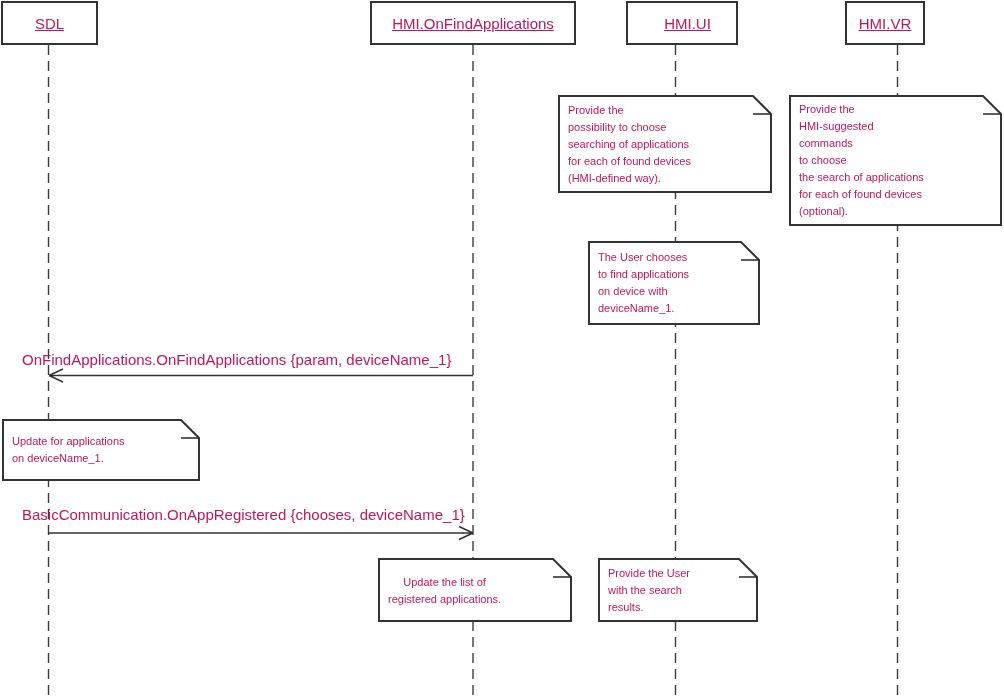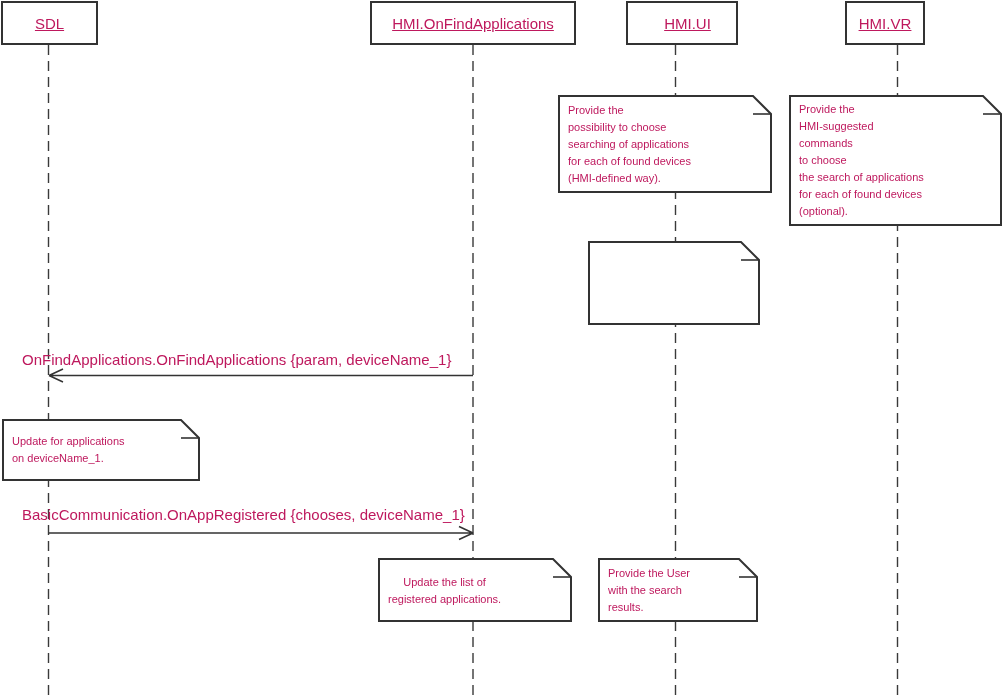--- a/index.html
+++ b/index.html
@@ -147,20 +147,24 @@
 searching of applications
 for each of found devices
 (HMI-defined way).</div>
   <div class="note-text n1">Provide the
 HMI-suggested
 commands
 to choose
 the search of applications
 for each of found devices
 (optional).</div>
+  <div class="note-text n2">The User chooses
+to find applications
+on device with
+deviceName_1.</div>
   <div class="note-text n3">Update for applications
 on deviceName_1.</div>
   <div class="note-text n4">Update the list of
 registered applications.</div>
   <div class="note-text n5">Provide the User
 with the search
 results.</div>
 
 </div>
 

